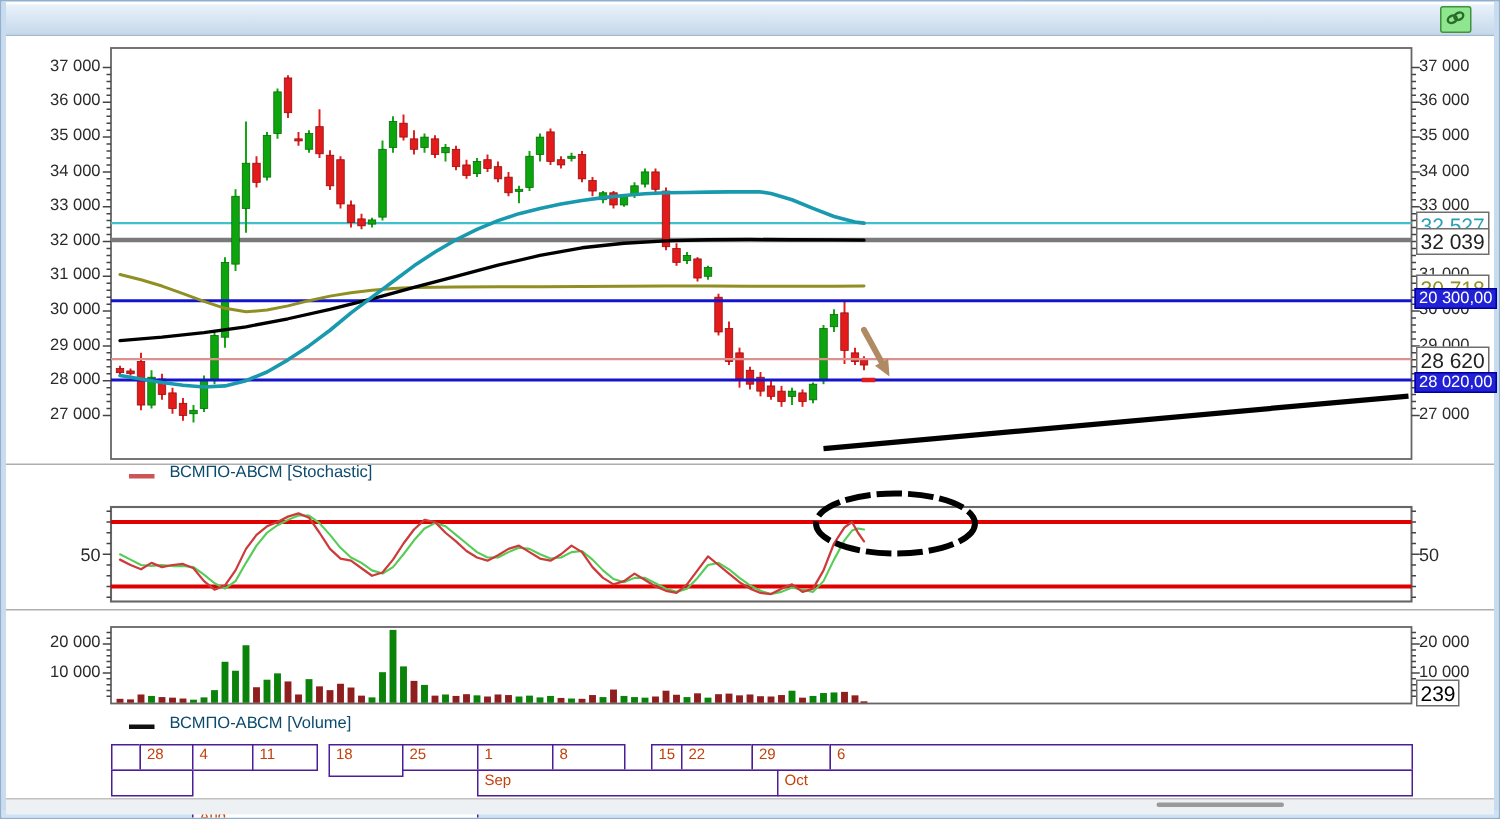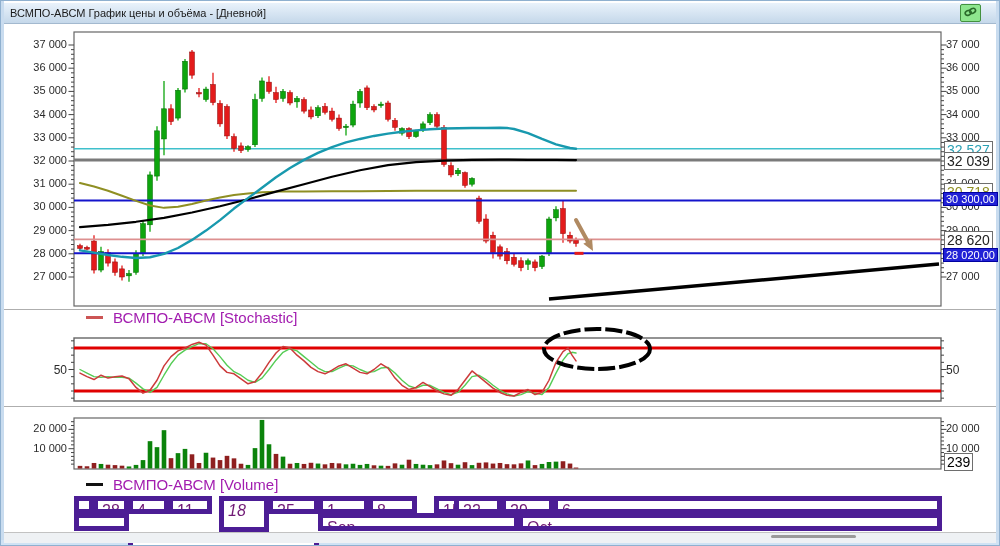--- a/index.html
+++ b/index.html
@@ -15,42 +15,41 @@
   .link-btn{position:absolute;right:15px;top:1px;width:21px;height:18px;background:#8ee68e;
             border:1px solid #43913f;border-radius:2px;padding:0;display:flex;
             align-items:center;justify-content:center;cursor:pointer;}
   .axis-label{position:absolute;font-size:11px;color:#2b2b2b;white-space:nowrap;}
   .al-left{left:12px;width:54px;text-align:right;}
   .al-right{left:945px;text-align:left;}
   .boxed-label{position:absolute;left:943px;font-size:14px;background:#fff;
                border:1px solid #6e6e6e;padding:0 2px;white-space:nowrap;}
   .hl-label{position:absolute;left:942px;font-size:11px;background:#2121d6;color:#fff;
             border:1px solid #0000a0;padding:0 2px;white-space:nowrap;}
-  .legend{position:absolute;font-size:15px;color:#a21caf;white-space:nowrap;}
+  .legend{position:absolute;font-size:11px;color:#0c4a6e;white-space:nowrap;}
   .legend-dash{position:absolute;width:17px;height:3px;}
   .sep{position:absolute;left:3px;right:3px;height:1px;background:#aeaeae;}
-  .wk-cell,.mo-cell{position:absolute;box-sizing:border-box;border:5px solid #4c1d95;
-                    font-size:16px;color:#701a75;padding:1px 0 0 4px;background:#fff;
+  .wk-cell,.mo-cell{position:absolute;box-sizing:border-box;border:1px solid #4c1d95;
+                    font-size:10px;color:#c2410c;padding:1px 0 0 4px;background:#fff;
                     overflow:hidden;white-space:nowrap;}
   .scroll-strip{position:absolute;left:3px;right:3px;top:531px;height:10px;background:#eef1f4;
                 border-top:1px solid #c2c2c2;}
   .scroll-thumb{position:absolute;left:770px;top:534px;width:85px;height:3px;
                 background:#9a9a9a;border-radius:2px;}
   svg{position:absolute;left:0;top:0;}
 </style>
 </head>
 <body>
 
 <div class="screen">
   <div class="frame-left"></div>
   <div class="frame-right"></div>
   <div class="frame-bottom"></div>
 
   <div class="titlebar">
-    <span>ВСМПО-АВСМ График цены и объёма - [Дневной]</span>
     <button class="link-btn">
       <span>
         <svg width="15" height="12" viewBox="0 0 15 12" style="position:static">
           <g fill="none" stroke="#2a6b2a" stroke-width="1.6" transform="rotate(-25 7 6)">
             <ellipse cx="5" cy="6" rx="3.1" ry="2.3"></ellipse>
             <ellipse cx="9.8" cy="6" rx="3.1" ry="2.3"></ellipse>
           </g>
         </svg>
       </span>
     </button>
@@ -468,36 +467,36 @@
       <div class="axis-label al-left" style="top:222.6px">29 000</div>
       <div class="axis-label al-right" style="top:222.6px">29 000</div>
       <div class="axis-label al-left" style="top:245.79999999999998px">28 000</div>
       <div class="axis-label al-right" style="top:245.79999999999998px">28 000</div>
       <div class="axis-label al-left" style="top:269px">27 000</div>
       <div class="axis-label al-right" style="top:269px">27 000</div>
       <div class="boxed-label" style="top:139.7736px;color:#2aa0b4">32 527</div>
       <div class="boxed-label" style="top:151.09519999999998px;color:#222222">32 039</div>
       <div class="boxed-label" style="top:181.7424px;color:#8f8f23">30 718</div>
       <div class="boxed-label" style="top:230.416px;color:#222222">28 620</div>
-      <div class="hl-label" style="top:191.44px">30 300,00</div>
+      <div class="hl-label" style="top:191.44px">20 300,00</div>
       <div class="hl-label" style="top:247px">28 020,00</div>
       <div class="axis-label al-left" style="top:361.5px;font-size:12px">50</div>
       <div class="axis-label al-right" style="top:361.5px;font-size:12px">50</div>
       <div class="axis-label al-left" style="top:421.4px">20 000</div>
       <div class="axis-label al-right" style="top:421.4px">20 000</div>
       <div class="axis-label al-left" style="top:440.7px">10 000</div>
       <div class="axis-label al-right" style="top:440.7px">10 000</div>
       <div class="boxed-label" style="top:452px">239</div>
     </div>
   <div id="datetable">
       <div class="wk-cell" style="left: 73px; top: 495px; width: 20px; height: 18px;"></div>
       <div class="wk-cell" style="left: 92px; top: 495px; width: 36px; height: 18px;">28</div>
       <div class="wk-cell" style="left: 127px; top: 495px; width: 41px; height: 18px;">4</div>
       <div class="wk-cell" style="left: 167px; top: 495px; width: 44px; height: 18px;">11</div>
-      <div class="wk-cell" style="left: 218px; top: 495px; width: 50px; height: 36px; font-style: italic;">18</div>
+      <div class="wk-cell" style="left: 218px; top: 495px; width: 50px; height: 22px;">18</div>
       <div class="wk-cell" style="left: 267px; top: 495px; width: 51px; height: 18px;">25</div>
       <div class="wk-cell" style="left: 317px; top: 495px; width: 51px; height: 18px;">1</div>
       <div class="wk-cell" style="left: 367px; top: 495px; width: 49px; height: 18px;">8</div>
       <div class="wk-cell" style="left: 433px; top: 495px; width: 39px; height: 18px;">15</div>
       <div class="wk-cell" style="left: 453px; top: 495px; width: 48px; height: 18px;">22</div>
       <div class="wk-cell" style="left: 500px; top: 495px; width: 53px; height: 18px;">29</div>
       <div class="wk-cell" style="left: 552px; top: 495px; width: 389px; height: 18px;">6</div>
       <div class="mo-cell" style="left: 73px; top: 512px; width: 55px; height: 18px;"></div>
       <div class="mo-cell" style="left: 127px; top: 512px; width: 191px; height: 18px; margin-top: 24px;">Aug</div>
       <div class="mo-cell" style="left: 317px; top: 512px; width: 201px; height: 18px;">Sep</div>

